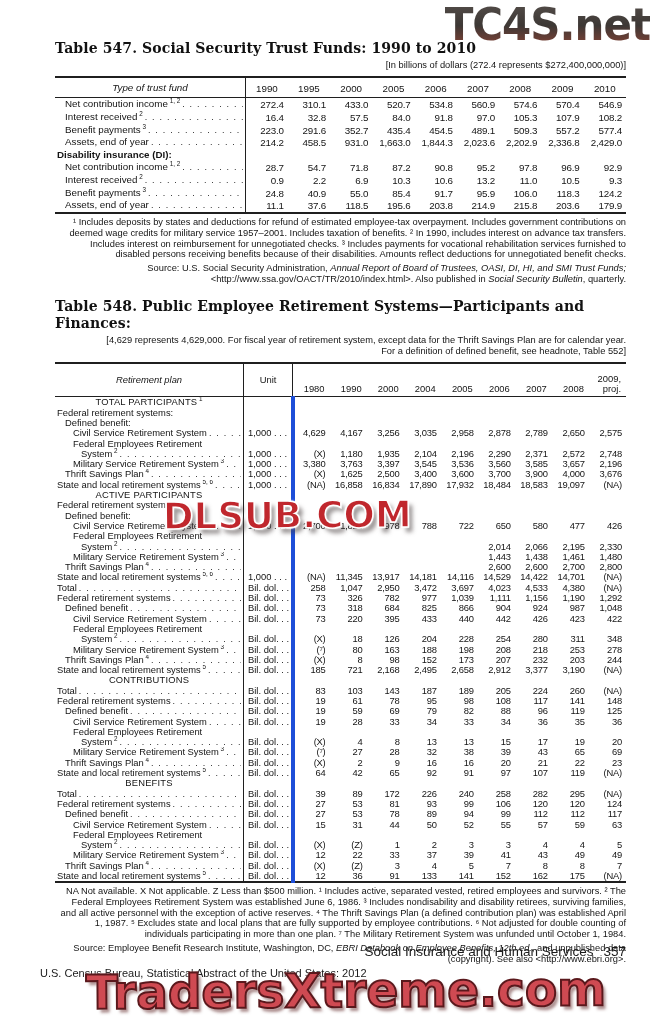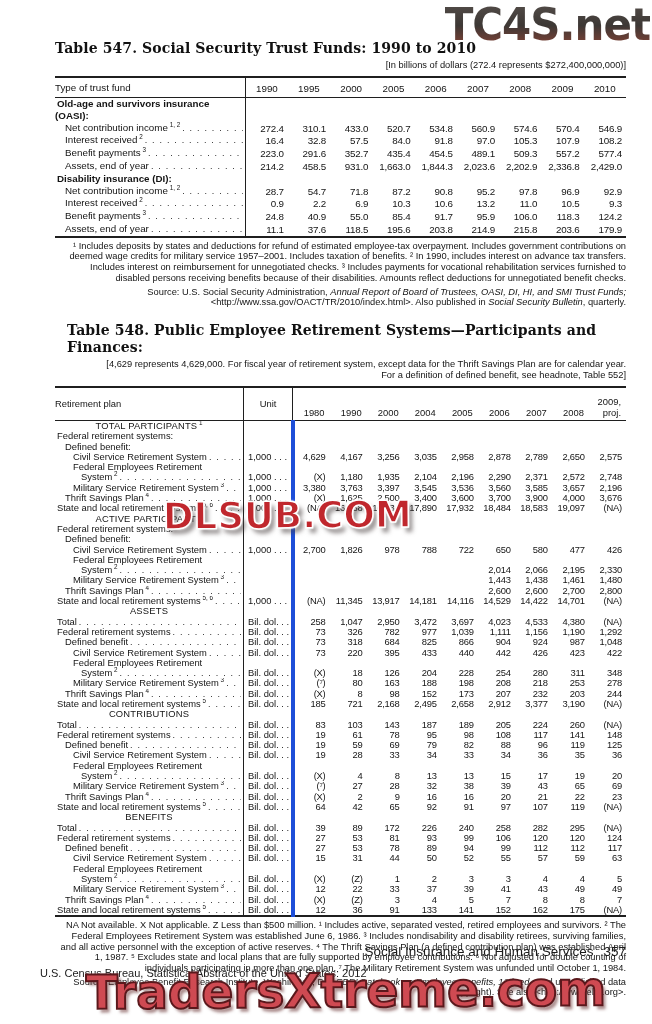--- a/index.html
+++ b/index.html
@@ -4,34 +4,34 @@
 <style>
   html,body{margin:0;padding:0;background:#e8e8e8;}
   .page{position:relative;width:652px;height:1024px;background:#ffffff;overflow:hidden;
         font-family:"Liberation Sans",sans-serif;color:#141414;}
   .content{padding:40px 26px 0 55px;}
 
   
   .ttl{font-family:"DejaVu Serif","Liberation Serif",serif;font-weight:bold;
        font-size:14px;line-height:17px;letter-spacing:.1px;color:#111;}
   .ttl547{margin:0 0 3px 0;}
-  .ttl548{margin:14px 0 3px 12px;}
+  .ttl548{margin:14px 0 3px 0;}
   .hn{font-size:9.3px;line-height:11px;margin:0 0 5px 1px;text-align:right;}
 
   
   table{border-collapse:collapse;table-layout:fixed;width:571px;
         border-top:2px solid #1f1f1f;border-bottom:2px solid #1f1f1f;}
   th,td{padding:0;font-weight:normal;}
   .t547 th,.t547 td{font-size:9.8px;line-height:11.8px;vertical-align:bottom;}
   .t548 th,.t548 td{font-size:9.4px;line-height:10.3px;vertical-align:bottom;
         overflow:hidden;white-space:nowrap;}
   thead th{border-bottom:1px solid #1f1f1f;}
   .t547 thead th{height:17px;}
   .t548 thead th{height:30px;}
-  .stub-h{text-align:left;vertical-align:middle !important;}
+  .stub-h{text-align:center;vertical-align:middle !important;font-style:italic;}
   .unit-h{text-align:center;vertical-align:middle !important;
           border-left:1px solid #1f1f1f;border-right:1px solid #1f1f1f;}
   .t547 .year-h{text-align:center;padding-bottom:2px;}
   .t548 .year-h{text-align:right;padding:0 5px 2px 0;white-space:pre-line;}
   .t547 th.stub-h{width:190px;}
   .t548 th.stub-h{width:188px;}
   .t548 th.unit-h{width:48px;}
   .vr{border-left:1px solid #1f1f1f;}
   .unit{border-left:1px solid #1f1f1f;border-right:4px solid #1d4ed8;
         padding-left:4px;font-size:9.2px;}
@@ -94,32 +94,20 @@
             <th class="year-h">2005</th>
             <th class="year-h">2006</th>
             <th class="year-h">2007</th>
             <th class="year-h">2008</th>
             <th class="year-h">2009</th>
             <th class="year-h">2010</th>
           </tr>
       </thead>
       <tbody id="t547-body">
           <tr>
-            <td class="stub"><span class="grp">Old-age and survivors insurance (OASI):</span></td>
-            <td class="num vr"></td>
-            <td class="num"></td>
-            <td class="num"></td>
-            <td class="num"></td>
-            <td class="num"></td>
-            <td class="num"></td>
-            <td class="num"></td>
-            <td class="num"></td>
-            <td class="num"></td>
-          </tr>
-          <tr>
             <td class="stub">
               <div class="stubflex" style="padding-left: 10px;">
                 <span class="lab">Net contribution income<sup> 1, 2</sup></span>
                 <span class="leader">. . . . . . . . . . . . . . . . . . . . . . . . . . . . . . . . . . . . . . . . . . . . . . . . . . . . . . . . . . . . . . . . . . . . . . </span>
               </div>
             </td>
             <td class="num vr">272.4</td>
             <td class="num">310.1</td>
             <td class="num">433.0</td>
             <td class="num">520.7</td>
@@ -542,33 +530,20 @@
             <td class="num">11,345</td>
             <td class="num">13,917</td>
             <td class="num">14,181</td>
             <td class="num">14,116</td>
             <td class="num">14,529</td>
             <td class="num">14,422</td>
             <td class="num">14,701</td>
             <td class="num">(NA)</td>
           </tr>
           <tr>
-            <td class="section"><span class="lab">ASSETS</span></td>
-            <td class="unit"></td>
-            <td class="num"></td>
-            <td class="num"></td>
-            <td class="num"></td>
-            <td class="num"></td>
-            <td class="num"></td>
-            <td class="num"></td>
-            <td class="num"></td>
-            <td class="num"></td>
-            <td class="num"></td>
-          </tr>
-          <tr>
             <td class="stub">
               <div class="stubflex" style="padding-left: 2px;">
                 <span class="lab">Total</span>
                 <span class="leader">. . . . . . . . . . . . . . . . . . . . . . . . . . . . . . . . . . . . . . . . . . . . . . . . . . . . . . . . . . . . . . . . . . . . . . </span>
               </div>
             </td>
             <td class="unit">Bil. dol. . .</td>
             <td class="num">258</td>
             <td class="num">1,047</td>
             <td class="num">2,950</td>

